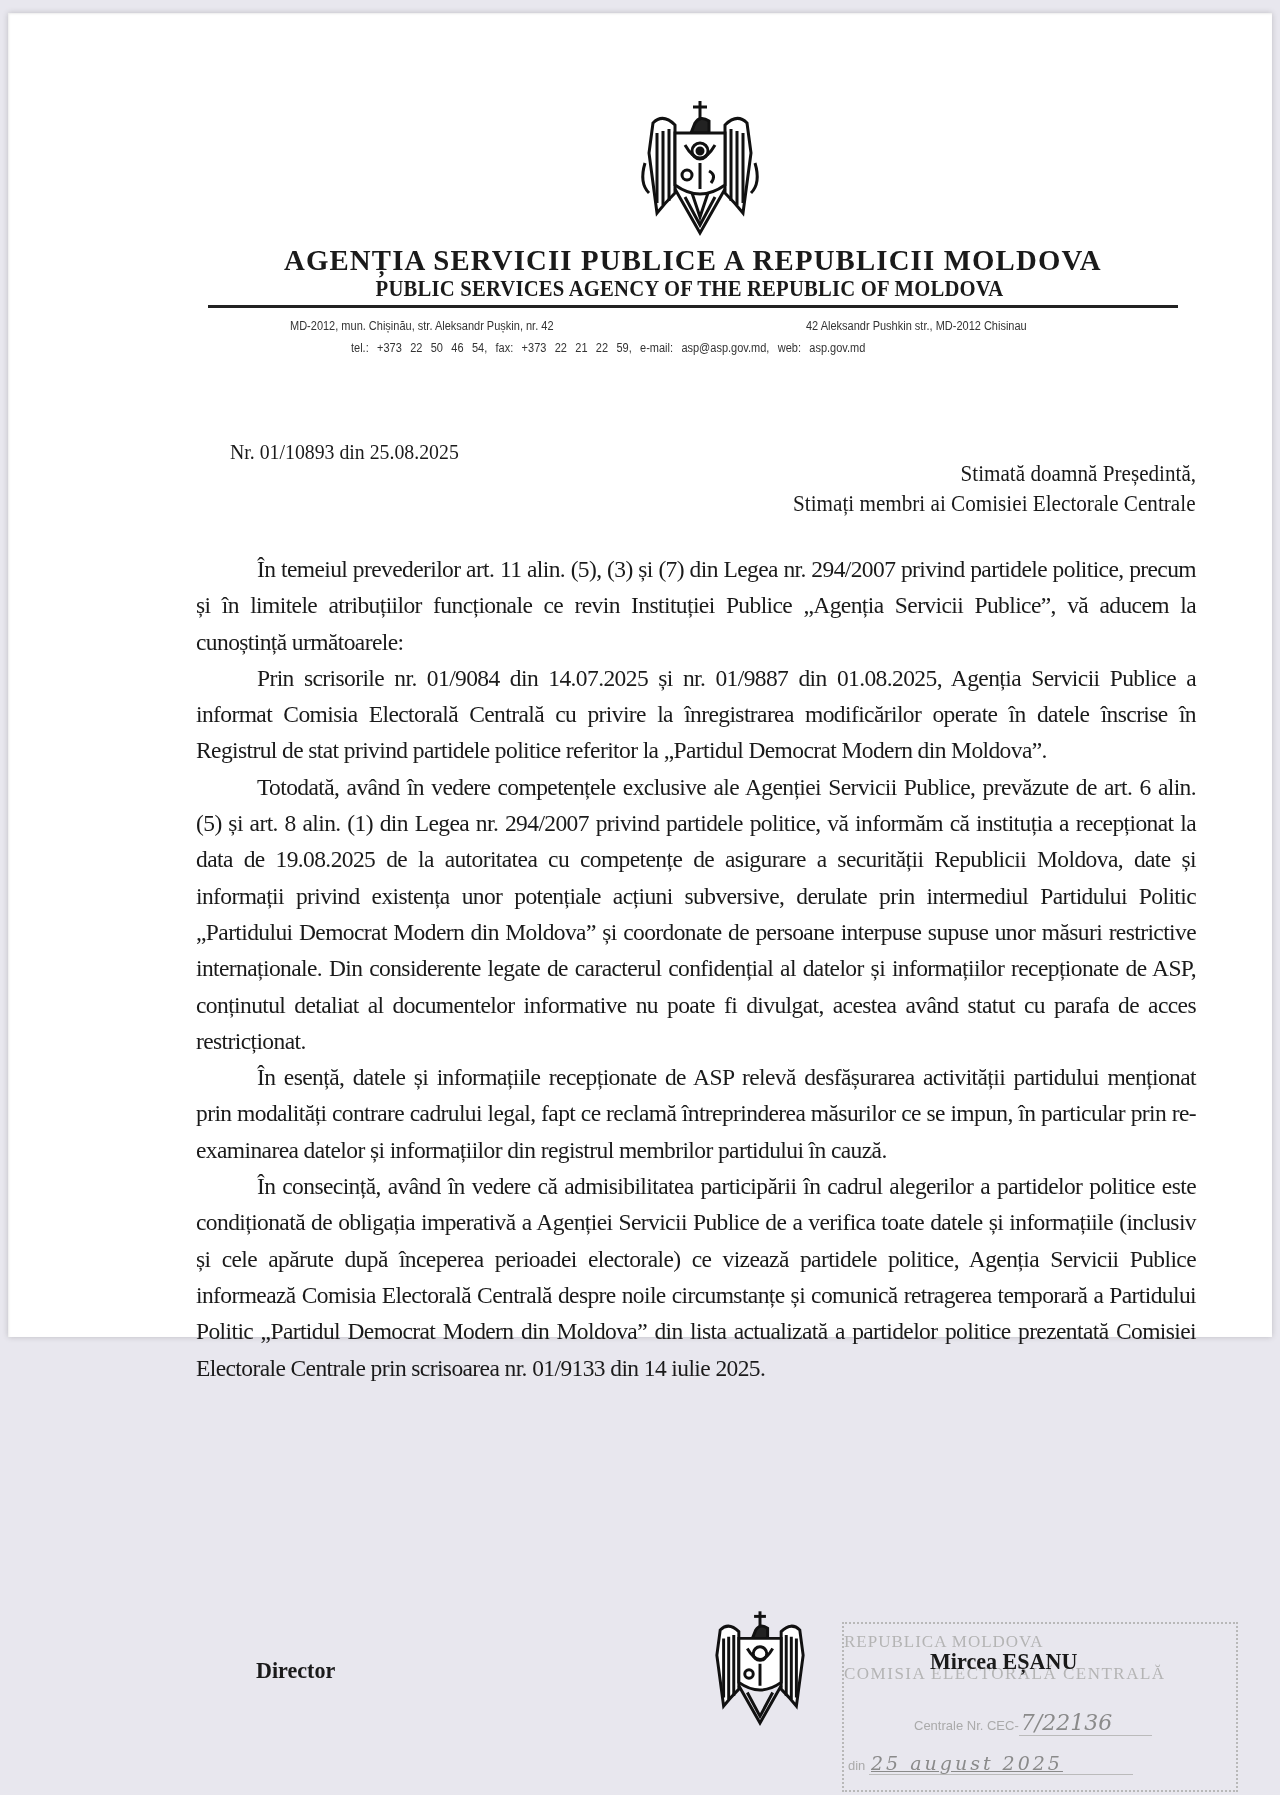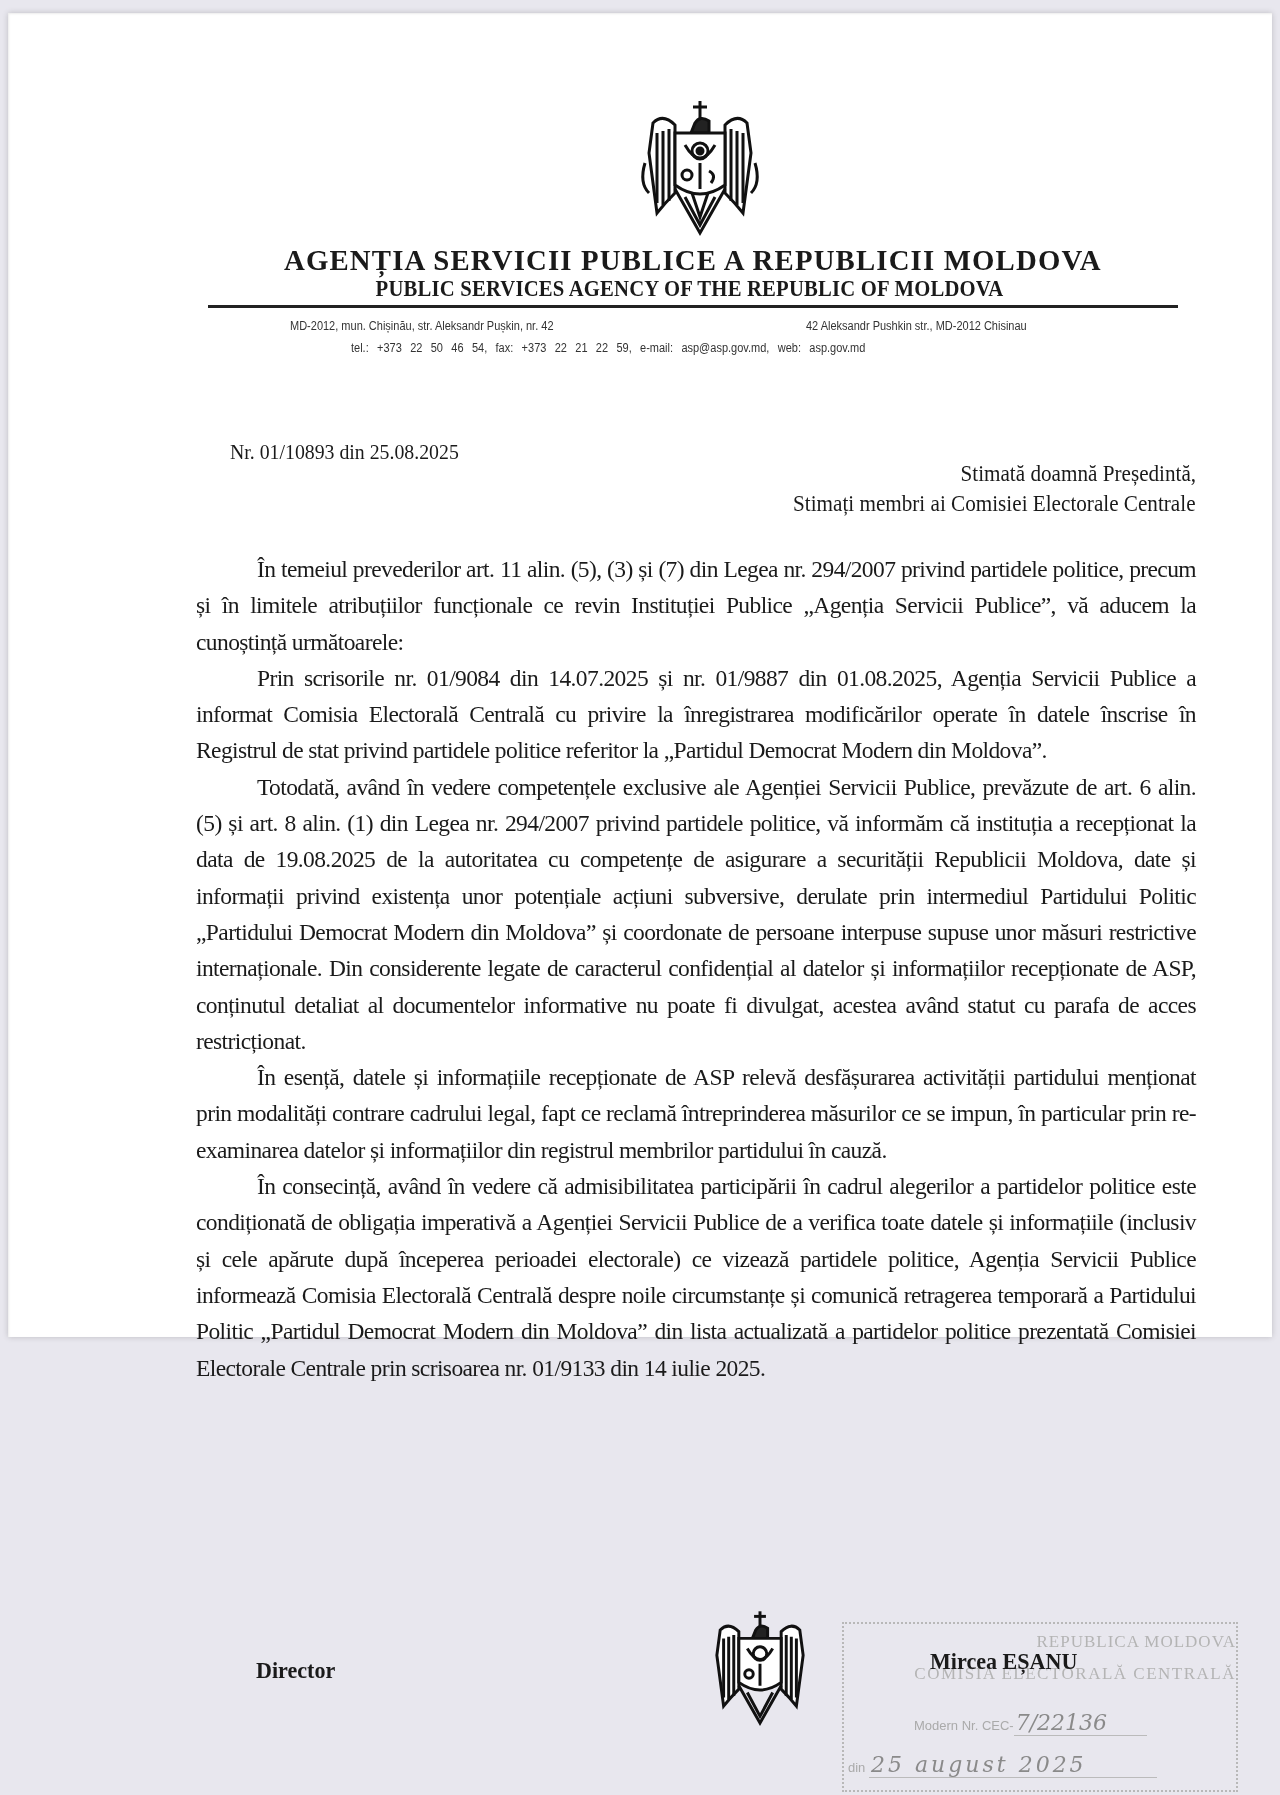--- a/index.html
+++ b/index.html
@@ -66,38 +66,38 @@
     .director {
       position: absolute; left: 248px; top: 1644px;
       font-weight: bold; font-size: 24px;
       transform: scaleX(0.92); transform-origin: left top;
     }
     .stamp {
       position: absolute; left: 834px; top: 1609px; width: 396px; height: 170px;
       border: 2px dotted #b8b8b8; box-sizing: border-box;
     }
     .stamp-line {
-      position: absolute; left: 0; width: 100%; text-align: right;
+      position: absolute; left: 0; width: 100%; text-align: left;
       color: #b4b4b4; font-family: "Liberation Serif", serif; white-space: nowrap;
     }
     .stamp-l1 { top: 8px; font-size: 17px; letter-spacing: 1px; }
     .stamp-l2 { top: 40px; font-size: 17px; letter-spacing: 1.5px; }
     .stamp-l3 {
       top: 86px; left: 70px; width: auto; text-align: left;
       font-family: "Liberation Sans", sans-serif; font-size: 13px; color: #aaa;
     }
     .stamp-l3 .hand, .stamp-l4 .hand {
       font-family: "DejaVu Serif", serif; font-style: italic; color: #8a8a8a;
       font-size: 22px; border-bottom: 1px solid #bbb; padding: 0 40px 0 2px;
     }
     .stamp-l4 {
       top: 128px; left: 4px; width: auto; text-align: left;
       font-family: "Liberation Sans", sans-serif; font-size: 13px; color: #aaa;
     }
-    .stamp-l4 .hand { font-size: 22px; letter-spacing: 3px; padding-right: 70px; }
+    .stamp-l4 .hand { font-size: 19px; letter-spacing: 3px; padding-right: 70px; text-decoration: underline; }
     .signer {
       position: absolute; left: 922px; top: 1635px;
       font-weight: bold; font-size: 24px; white-space: nowrap;
       transform: scaleX(0.92); transform-origin: left top;
     }
   </style>
 </head>
 <body>
 
 <div class="page">
@@ -163,21 +163,21 @@
       <circle cx="52" cy="82" r="5"></circle>
       <path d="M40 96 L65 140 L90 96"></path>
       <path d="M50 104 L65 132 L80 104"></path>
     </g>
   </svg>
 
   <div class="stamp">
     <div class="stamp-line stamp-l1">REPUBLICA MOLDOVA</div>
     <div class="stamp-line stamp-l2">COMISIA ELECTORALĂ CENTRALĂ</div>
     <div class="stamp-line stamp-l3">
-      <span>Modern Nr. CEC-</span><span class="hand">7/22136</span>
+      <span>Centrale Nr. CEC-</span><span class="hand">7/22136</span>
     </div>
     <div class="stamp-line stamp-l4">
       <span>din</span>
       <span class="hand">25 august 2025</span>
     </div>
   </div>
 
   <div class="signer">Mircea EȘANU</div>
 
 </div>

